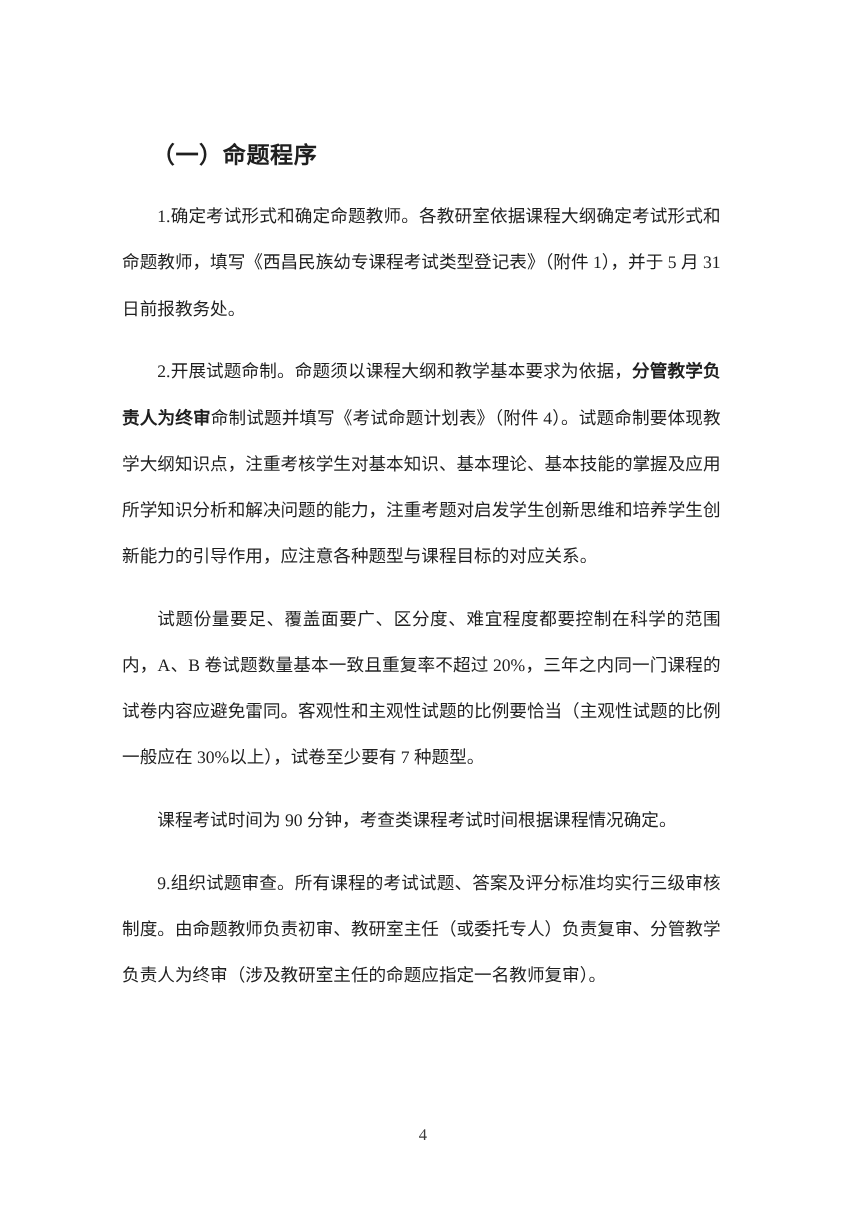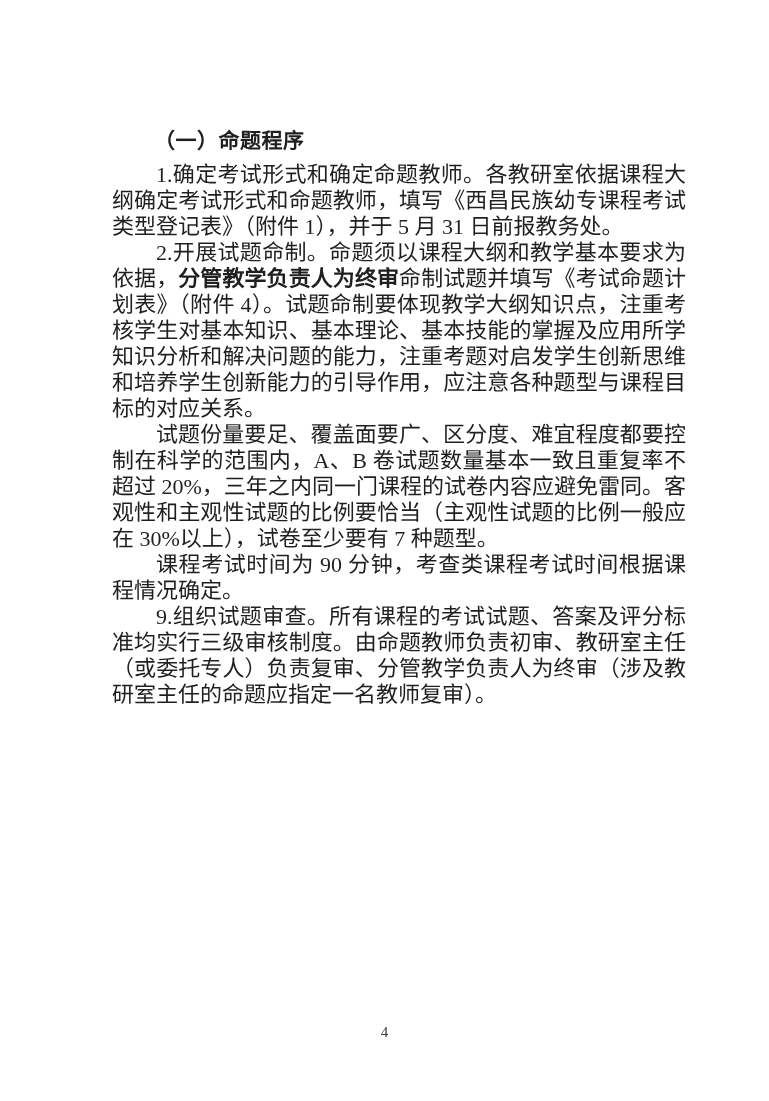--- a/index.html
+++ b/index.html
@@ -12,37 +12,37 @@
     width: 769px;
     height: 1101px;
     margin: 0 auto;
     background: #ffffff;
     color: #1f1f1f;
     font-family: "Liberation Serif", "DejaVu Serif", serif;
     overflow: hidden;
   }
   .content {
     position: absolute;
-    left: 112px;
+    left: 96px;
     top: 120px;
     width: 574px;
   }
   .section-heading {
     margin: 0;
     font-size: 21px;
     font-weight: 700;
     line-height: 42px;
     text-indent: 2em;
     letter-spacing: 0.5px;
     white-space: nowrap;
   }
   .body-par {
-    margin: 0;
-    font-size: 22px;
-    line-height: 26px;
+    margin: 15px;
+    font-size: 16px;
+    line-height: 42px;
     text-indent: 2em;
     text-align: justify;
     text-justify: inter-ideograph;
   }
   .seg {
     font-weight: 400;
   }
   .seg.bold {
     font-weight: 700;
   }

